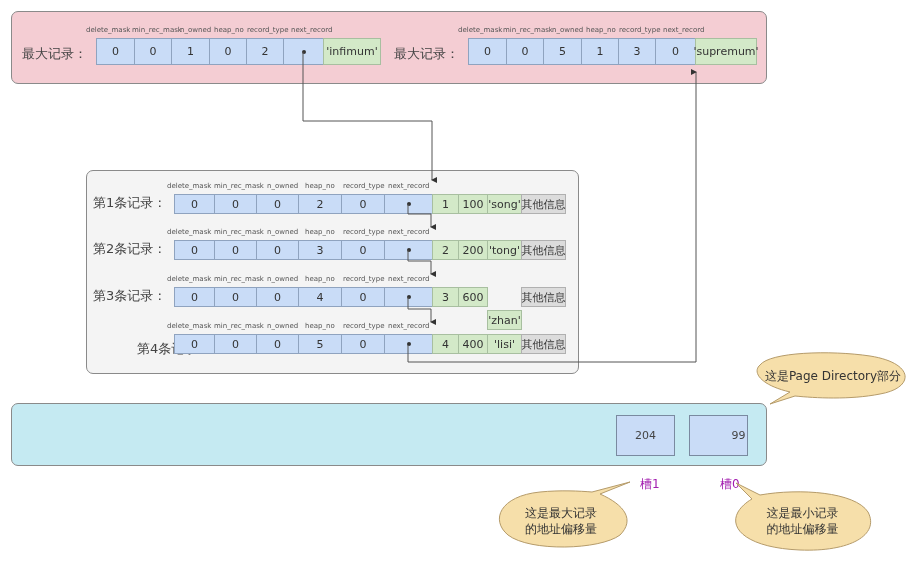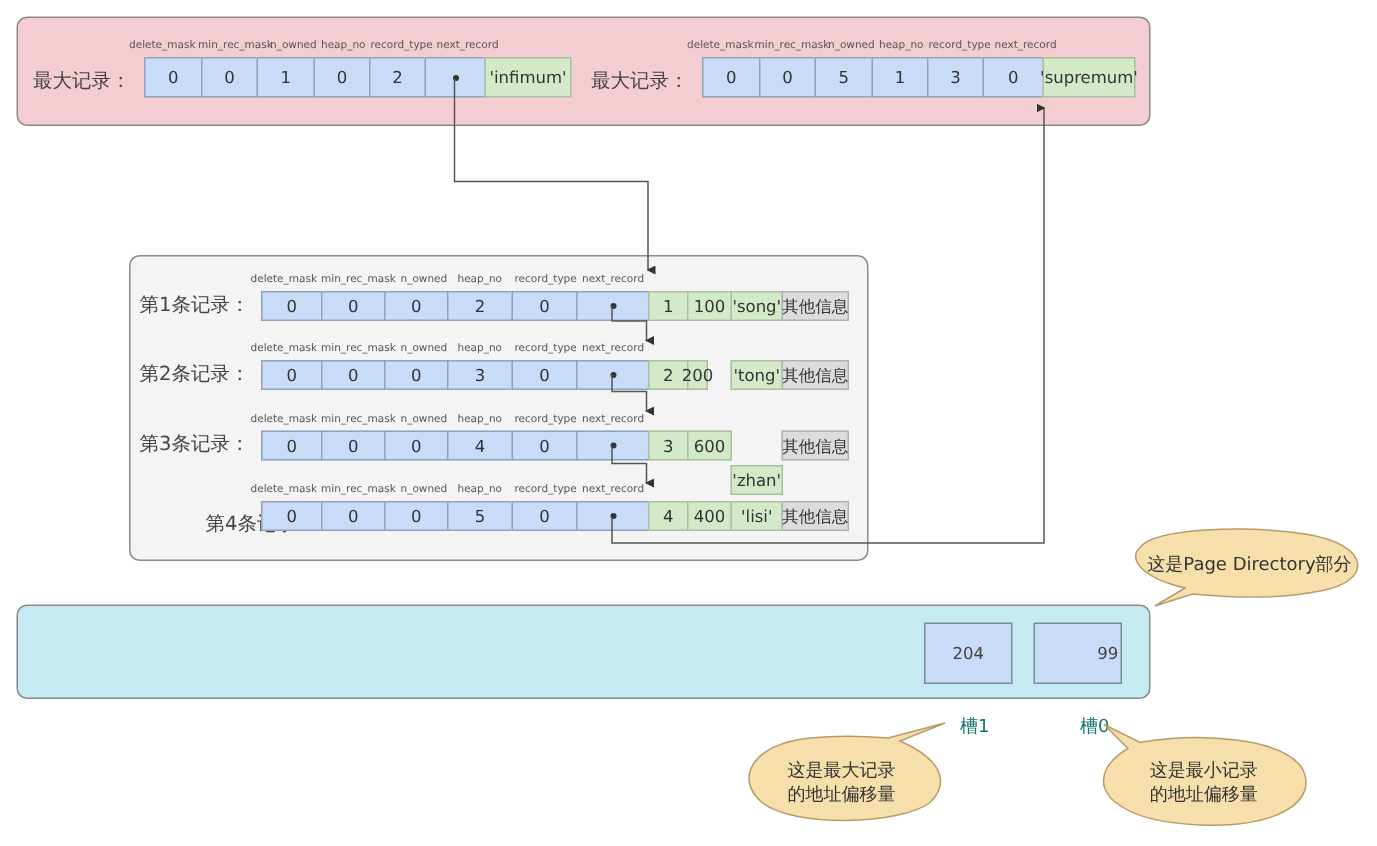--- a/index.html
+++ b/index.html
@@ -10,21 +10,21 @@
   .panel-dir { left:11px; top:403px; width:756px; height:63px; background:#c5eaf2; border:1.5px solid #8a8a8a; border-radius:7px; box-sizing:border-box; }
   .rowlabel { font-size:13px; color:#444; white-space:nowrap; }
   .fhead { font-size:7px; color:#555; white-space:nowrap; text-align:center; }
   .cell { position:absolute; height:20px; box-sizing:border-box; border:1px solid #8fa3bf; font-size:11px; color:#333; display:flex; align-items:center; justify-content:center; white-space:nowrap; }
   .blue { background:#c9dcf7; }
   .green { background:#d3e9c8; border-color:#a8bfa0; }
   .gray { background:#dcdcdc; border-color:#b0b0b0; }
   .dot { width:4px; height:4px; border-radius:50%; background:#333; }
   .slot { position:absolute; width:59px; height:41px; background:#c9dcf7; border:1px solid #7a8aa0; box-sizing:border-box; font-size:11px; display:flex; align-items:center; justify-content:center; color:#444; }
   .bubble-text { font-size:12px; color:#333; text-align:center; line-height:16px; }
-  .slotlabel { font-size:12px; color:#0f766e; }
+  .slotlabel { font-size:12px; color:#a21caf; }
   svg.lines { position:absolute; left:0; top:0; }
 </style>
 </head>
 <body>
 
 <div class="abs panel-top"></div>
 
 <div class="abs rowlabel" style="left:22px;top:45px;">最大记录：</div>
 <div class="abs fhead" style="left:86px;top:26px;">delete_mask</div>
 <div class="abs fhead" style="left:132px;top:26px;">min_rec_mask</div>
@@ -90,21 +90,21 @@
     <div class="abs fhead" style="left:388px;top:228px;">next_record</div>
     <div class="cell blue" style="left:174px;top:240px;width:41px;">0</div>
     <div class="cell blue" style="left:214px;top:240px;width:43px;">0</div>
     <div class="cell blue" style="left:256px;top:240px;width:43px;">0</div>
     <div class="cell blue" style="left:298px;top:240px;width:44px;">3</div>
     <div class="cell blue" style="left:341px;top:240px;width:44px;">0</div>
     <div class="cell blue" style="left:384px;top:240px;width:49px;">
       <span class="dot"></span>
     </div>
     <div class="cell green" style="left:432px;top:240px;width:27px;">2</div>
-    <div class="cell green" style="left:458px;top:240px;width:14px;">200</div>
+    <div class="cell green" style="left:458px;top:240px;width:30px;">200</div>
     <div class="cell green" style="left:487px;top:240px;width:35px;">'tong'</div>
     <div class="cell gray" style="left:521px;top:240px;width:45px;">其他信息</div>
     <div class="abs rowlabel" style="left:93px;top:287px;">第3条记录：</div>
     <div class="abs fhead" style="left:167px;top:275px;">delete_mask</div>
     <div class="abs fhead" style="left:214px;top:275px;">min_rec_mask</div>
     <div class="abs fhead" style="left:267px;top:275px;">n_owned</div>
     <div class="abs fhead" style="left:305px;top:275px;">heap_no</div>
     <div class="abs fhead" style="left:343px;top:275px;">record_type</div>
     <div class="abs fhead" style="left:388px;top:275px;">next_record</div>
     <div class="cell blue" style="left:174px;top:287px;width:41px;">0</div>

